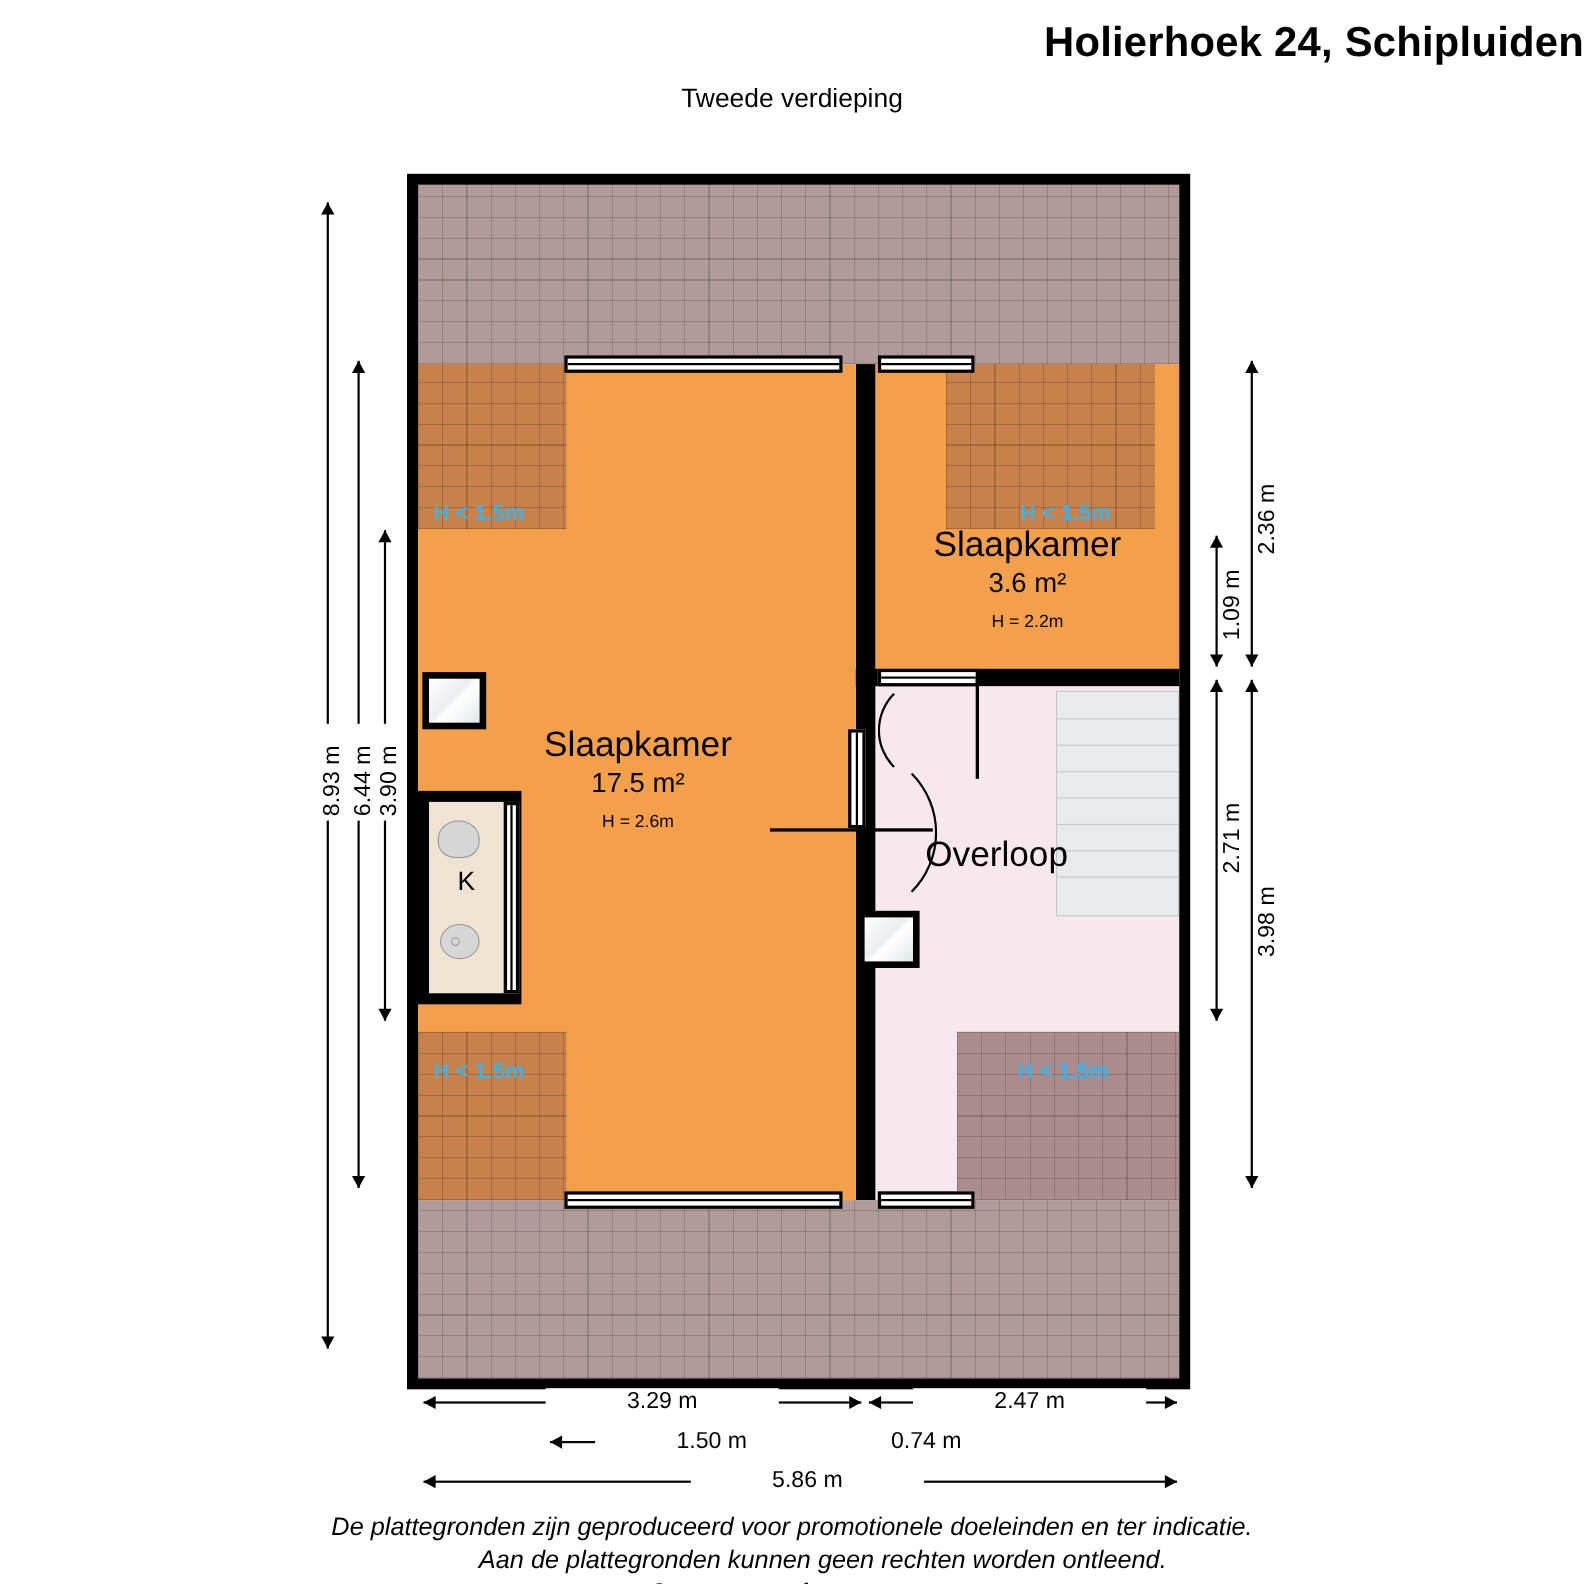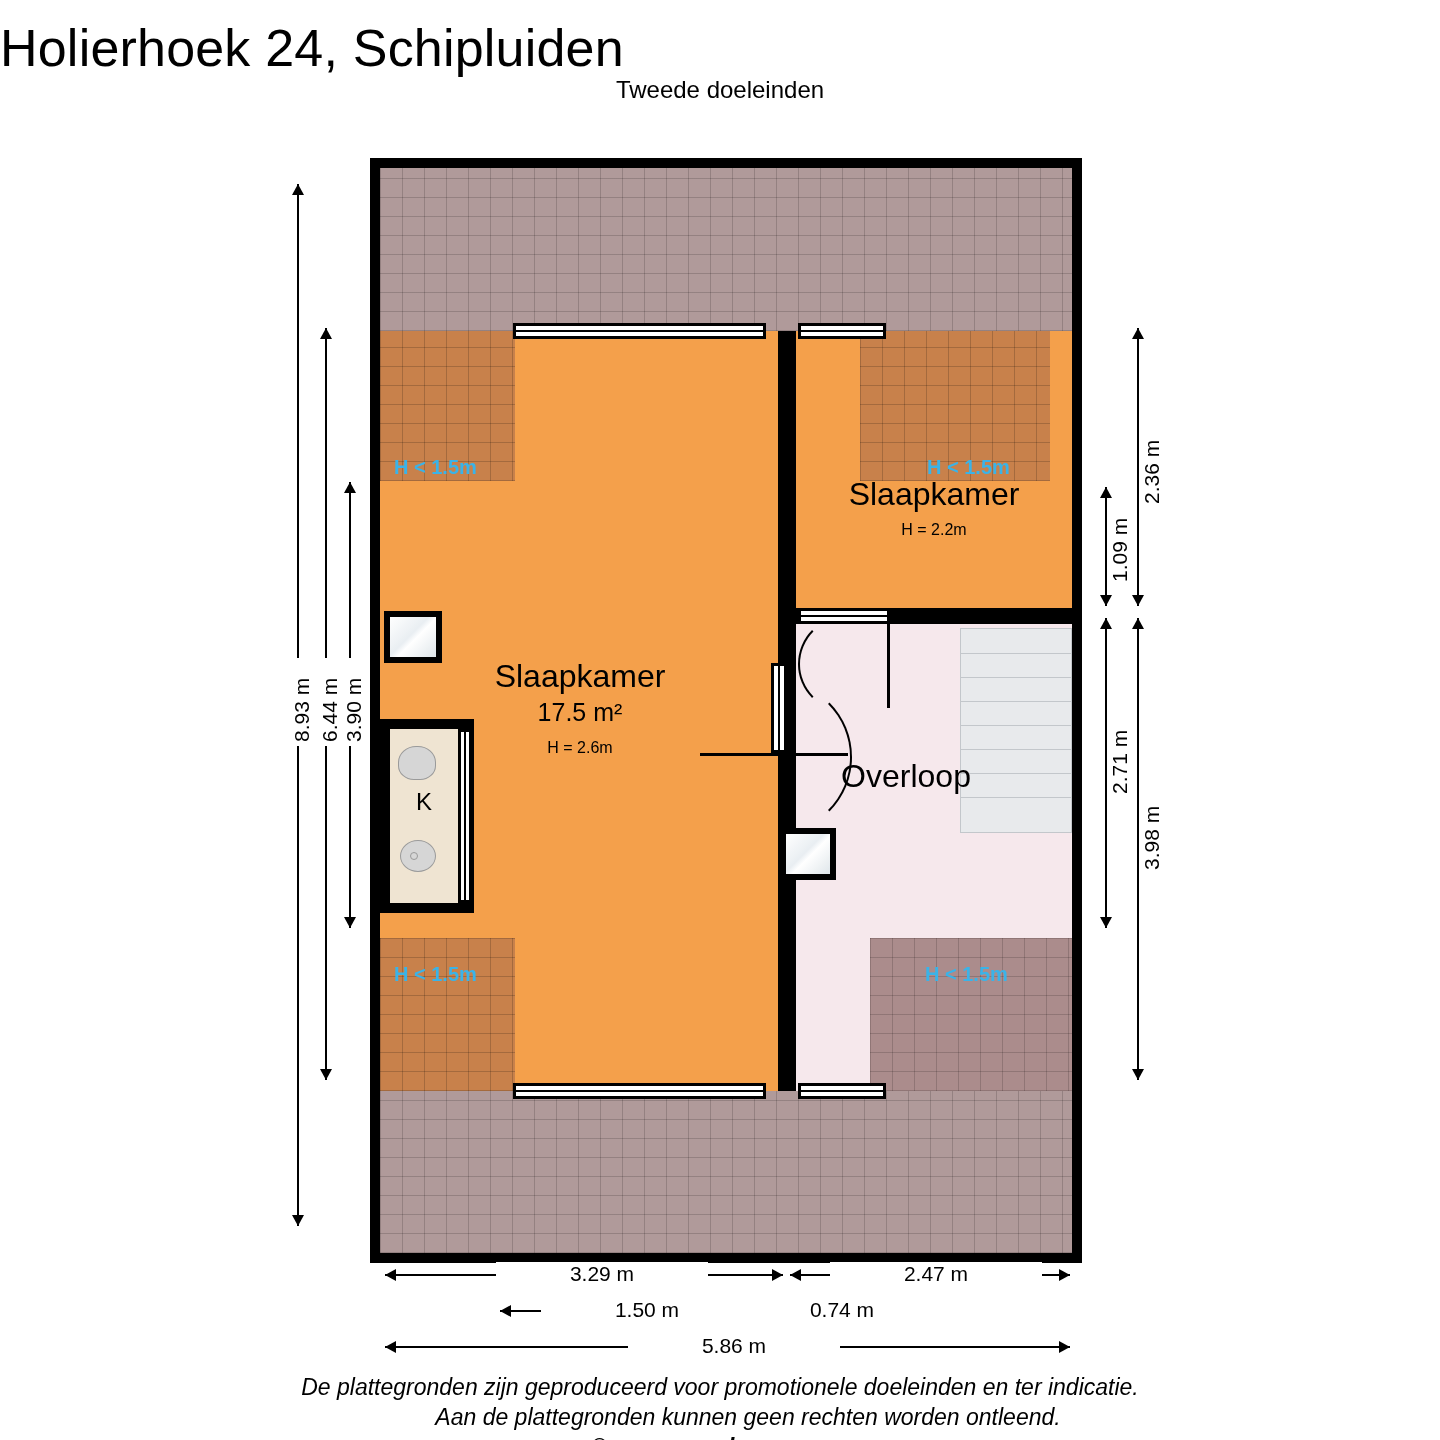--- a/index.html
+++ b/index.html
@@ -20,23 +20,23 @@
     width: 1440px;
     height: 1440px;
   }
 
   
   .title {
     position: absolute;
     top: 18px;
     left: 0;
     width: 1440px;
-    text-align: left;
-    font-size: 52px;
-    font-weight: 400;
+    text-align: right;
+    font-size: 38px;
+    font-weight: 700;
     letter-spacing: 0.2px;
   }
   .subtitle {
     position: absolute;
     top: 76px;
     left: 0;
     width: 1440px;
     text-align: center;
     font-size: 24px;
     font-weight: 400;
@@ -230,21 +230,21 @@
     font-size: 23px;
     line-height: 34px;
   }
 </style>
 </head>
 <body>
 
 <div id="page">
 
   <div class="title">Holierhoek 24, Schipluiden</div>
-  <div class="subtitle">Tweede doeleinden</div>
+  <div class="subtitle">Tweede verdieping</div>
 
   <div class="plan">
     <div class="inner">
 
       <div class="tile" style="left:0px; top:0px; width:692px; height:163px;"></div>
 
       <div class="wall" style="left:398px; top:163px; width:18px; height:760px;"></div>
 
       <div class="room-orange" style="left:0px; top:163px; width:398px; height:760px;"></div>
 
@@ -308,20 +308,21 @@
       <div class="wall" style="left:507px; top:448px; width:3px; height:92px;"></div>
 
       <div class="room-label" style="left:40px; top:490px; width:320px;">
         <div class="name">Slaapkamer</div>
         <div class="area">17.5 m²</div>
         <div class="h">H = 2.6m</div>
       </div>
 
       <div class="room-label" style="left:416px; top:308px; width:276px;">
         <div class="name">Slaapkamer</div>
+        <div class="area">3.6 m²</div>
         <div class="h">H = 2.2m</div>
       </div>
 
       <div class="room-label" style="left:416px; top:590px; width:220px;">
         <div class="name">Overloop</div>
       </div>
 
       <div class="h15" style="left:14px; top:288px;">H &lt; 1.5m</div>
       <div class="h15" style="left:547px; top:288px;">H &lt; 1.5m</div>
       <div class="h15" style="left:14px; top:795px;">H &lt; 1.5m</div>

